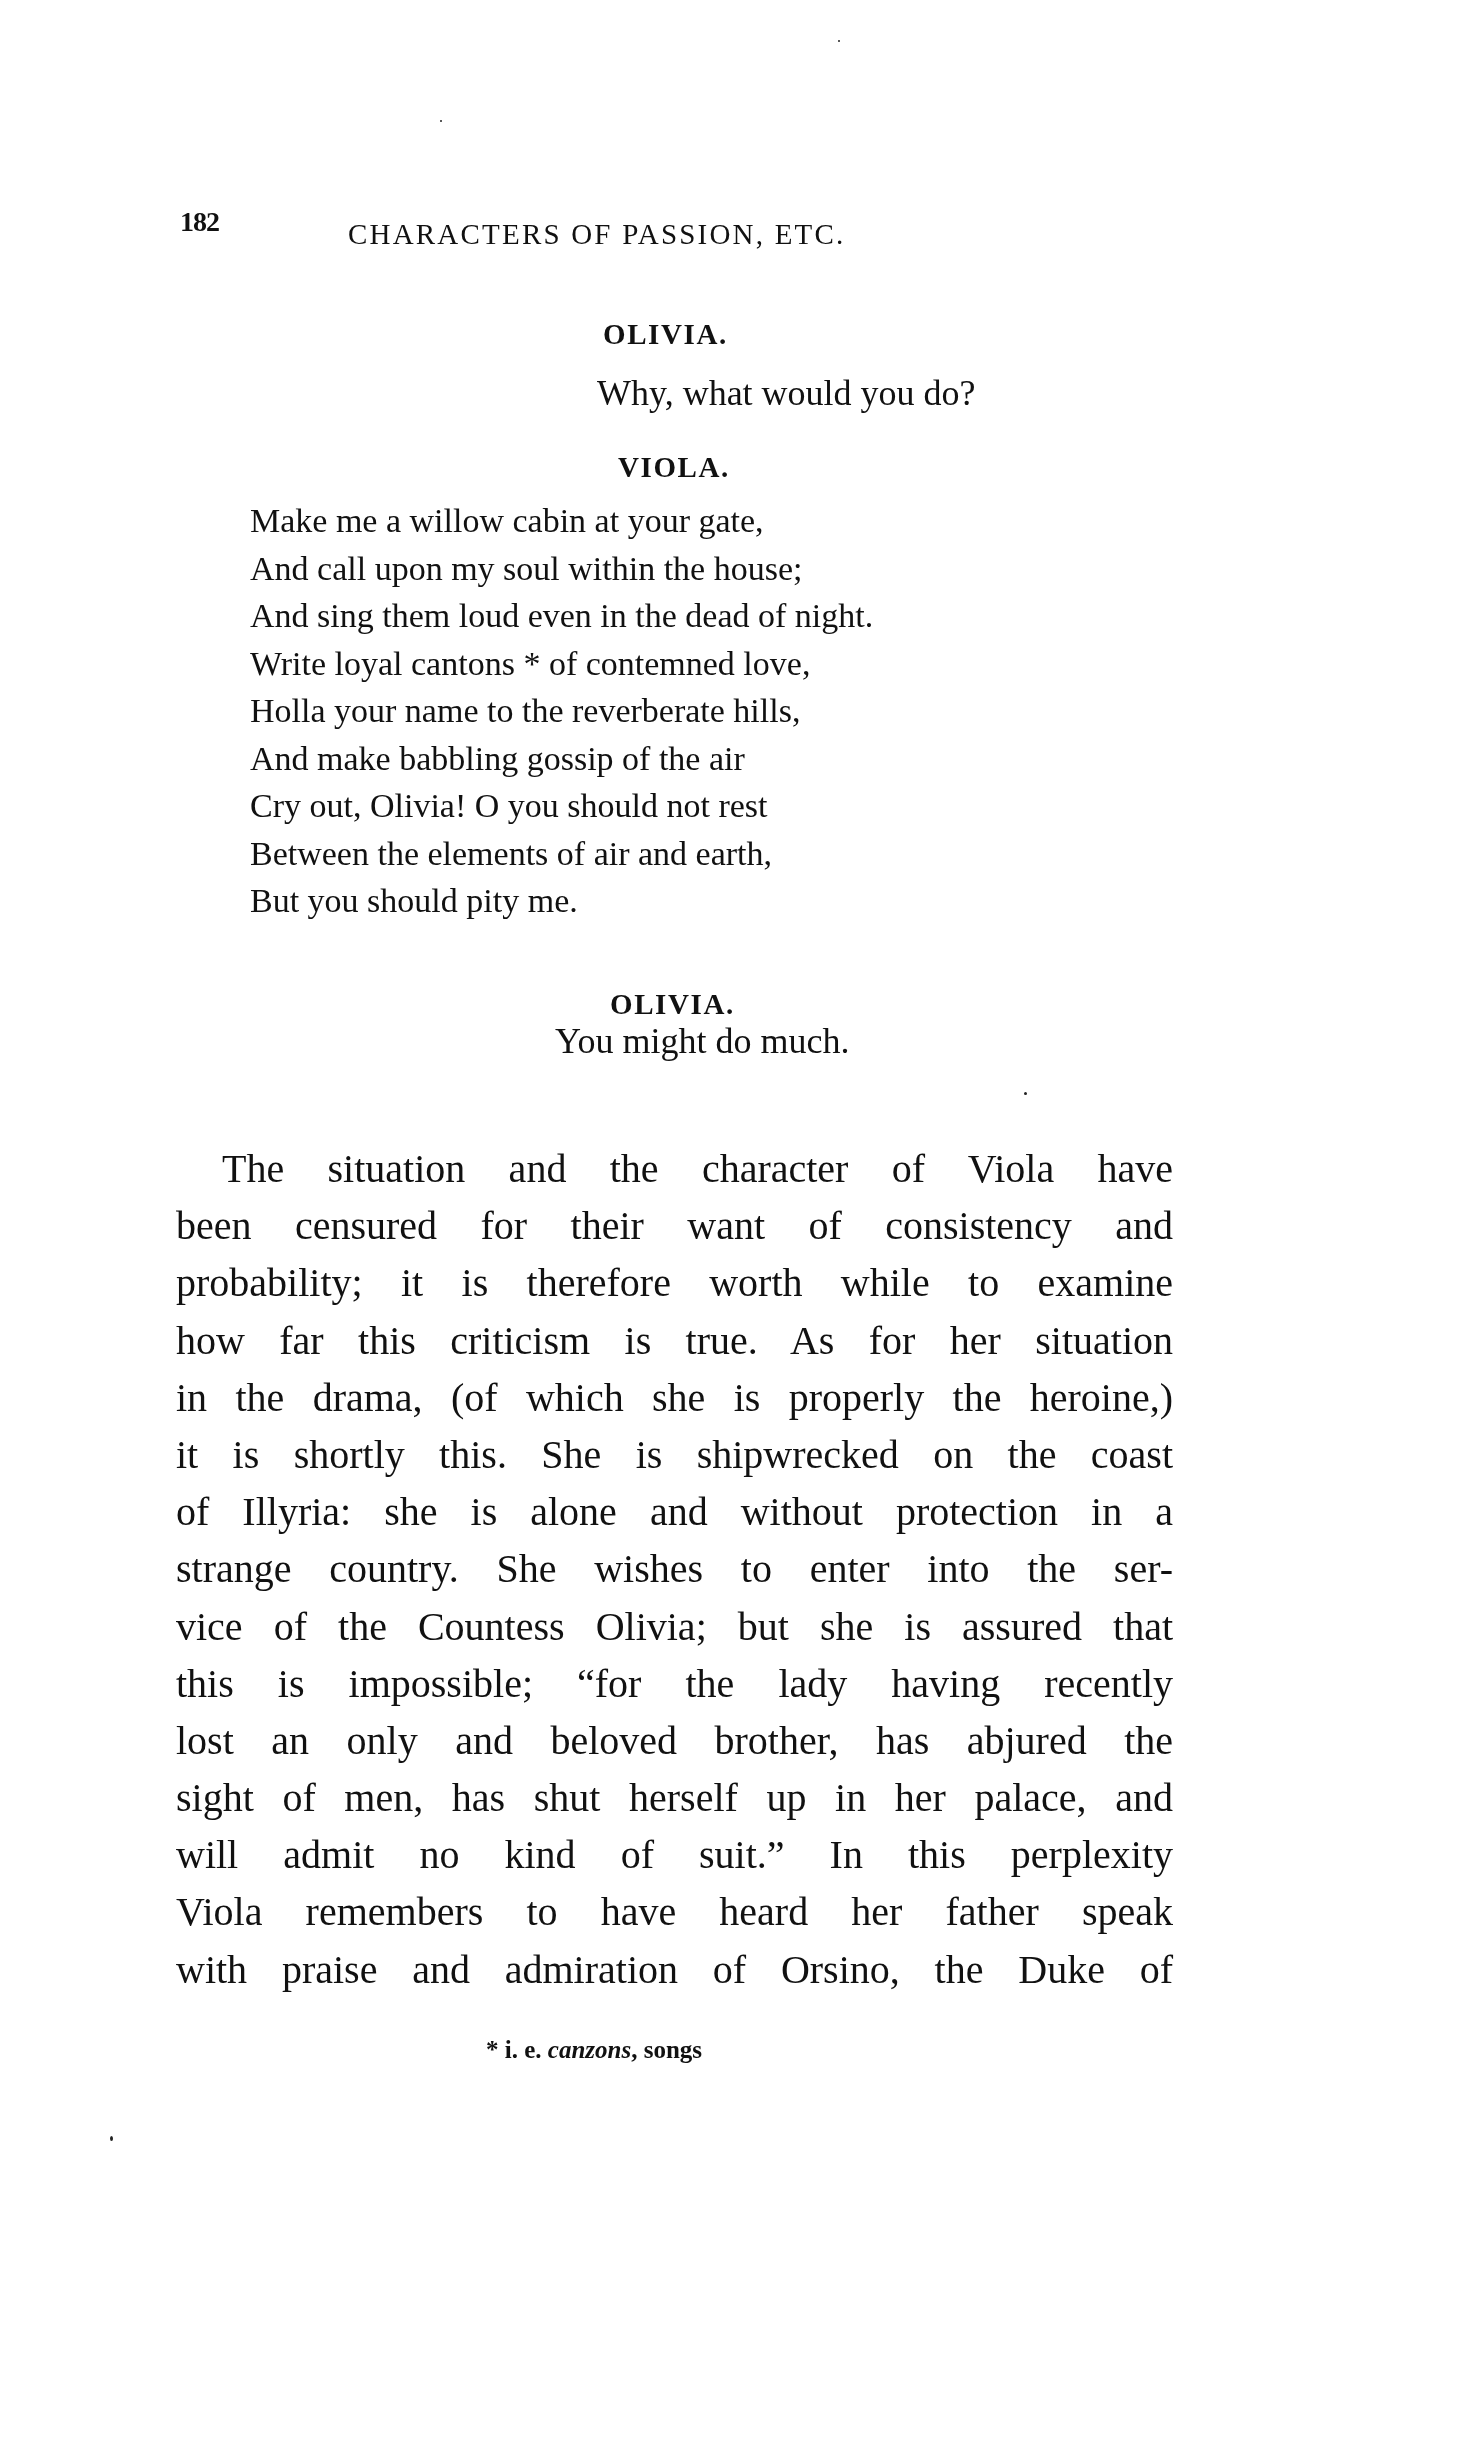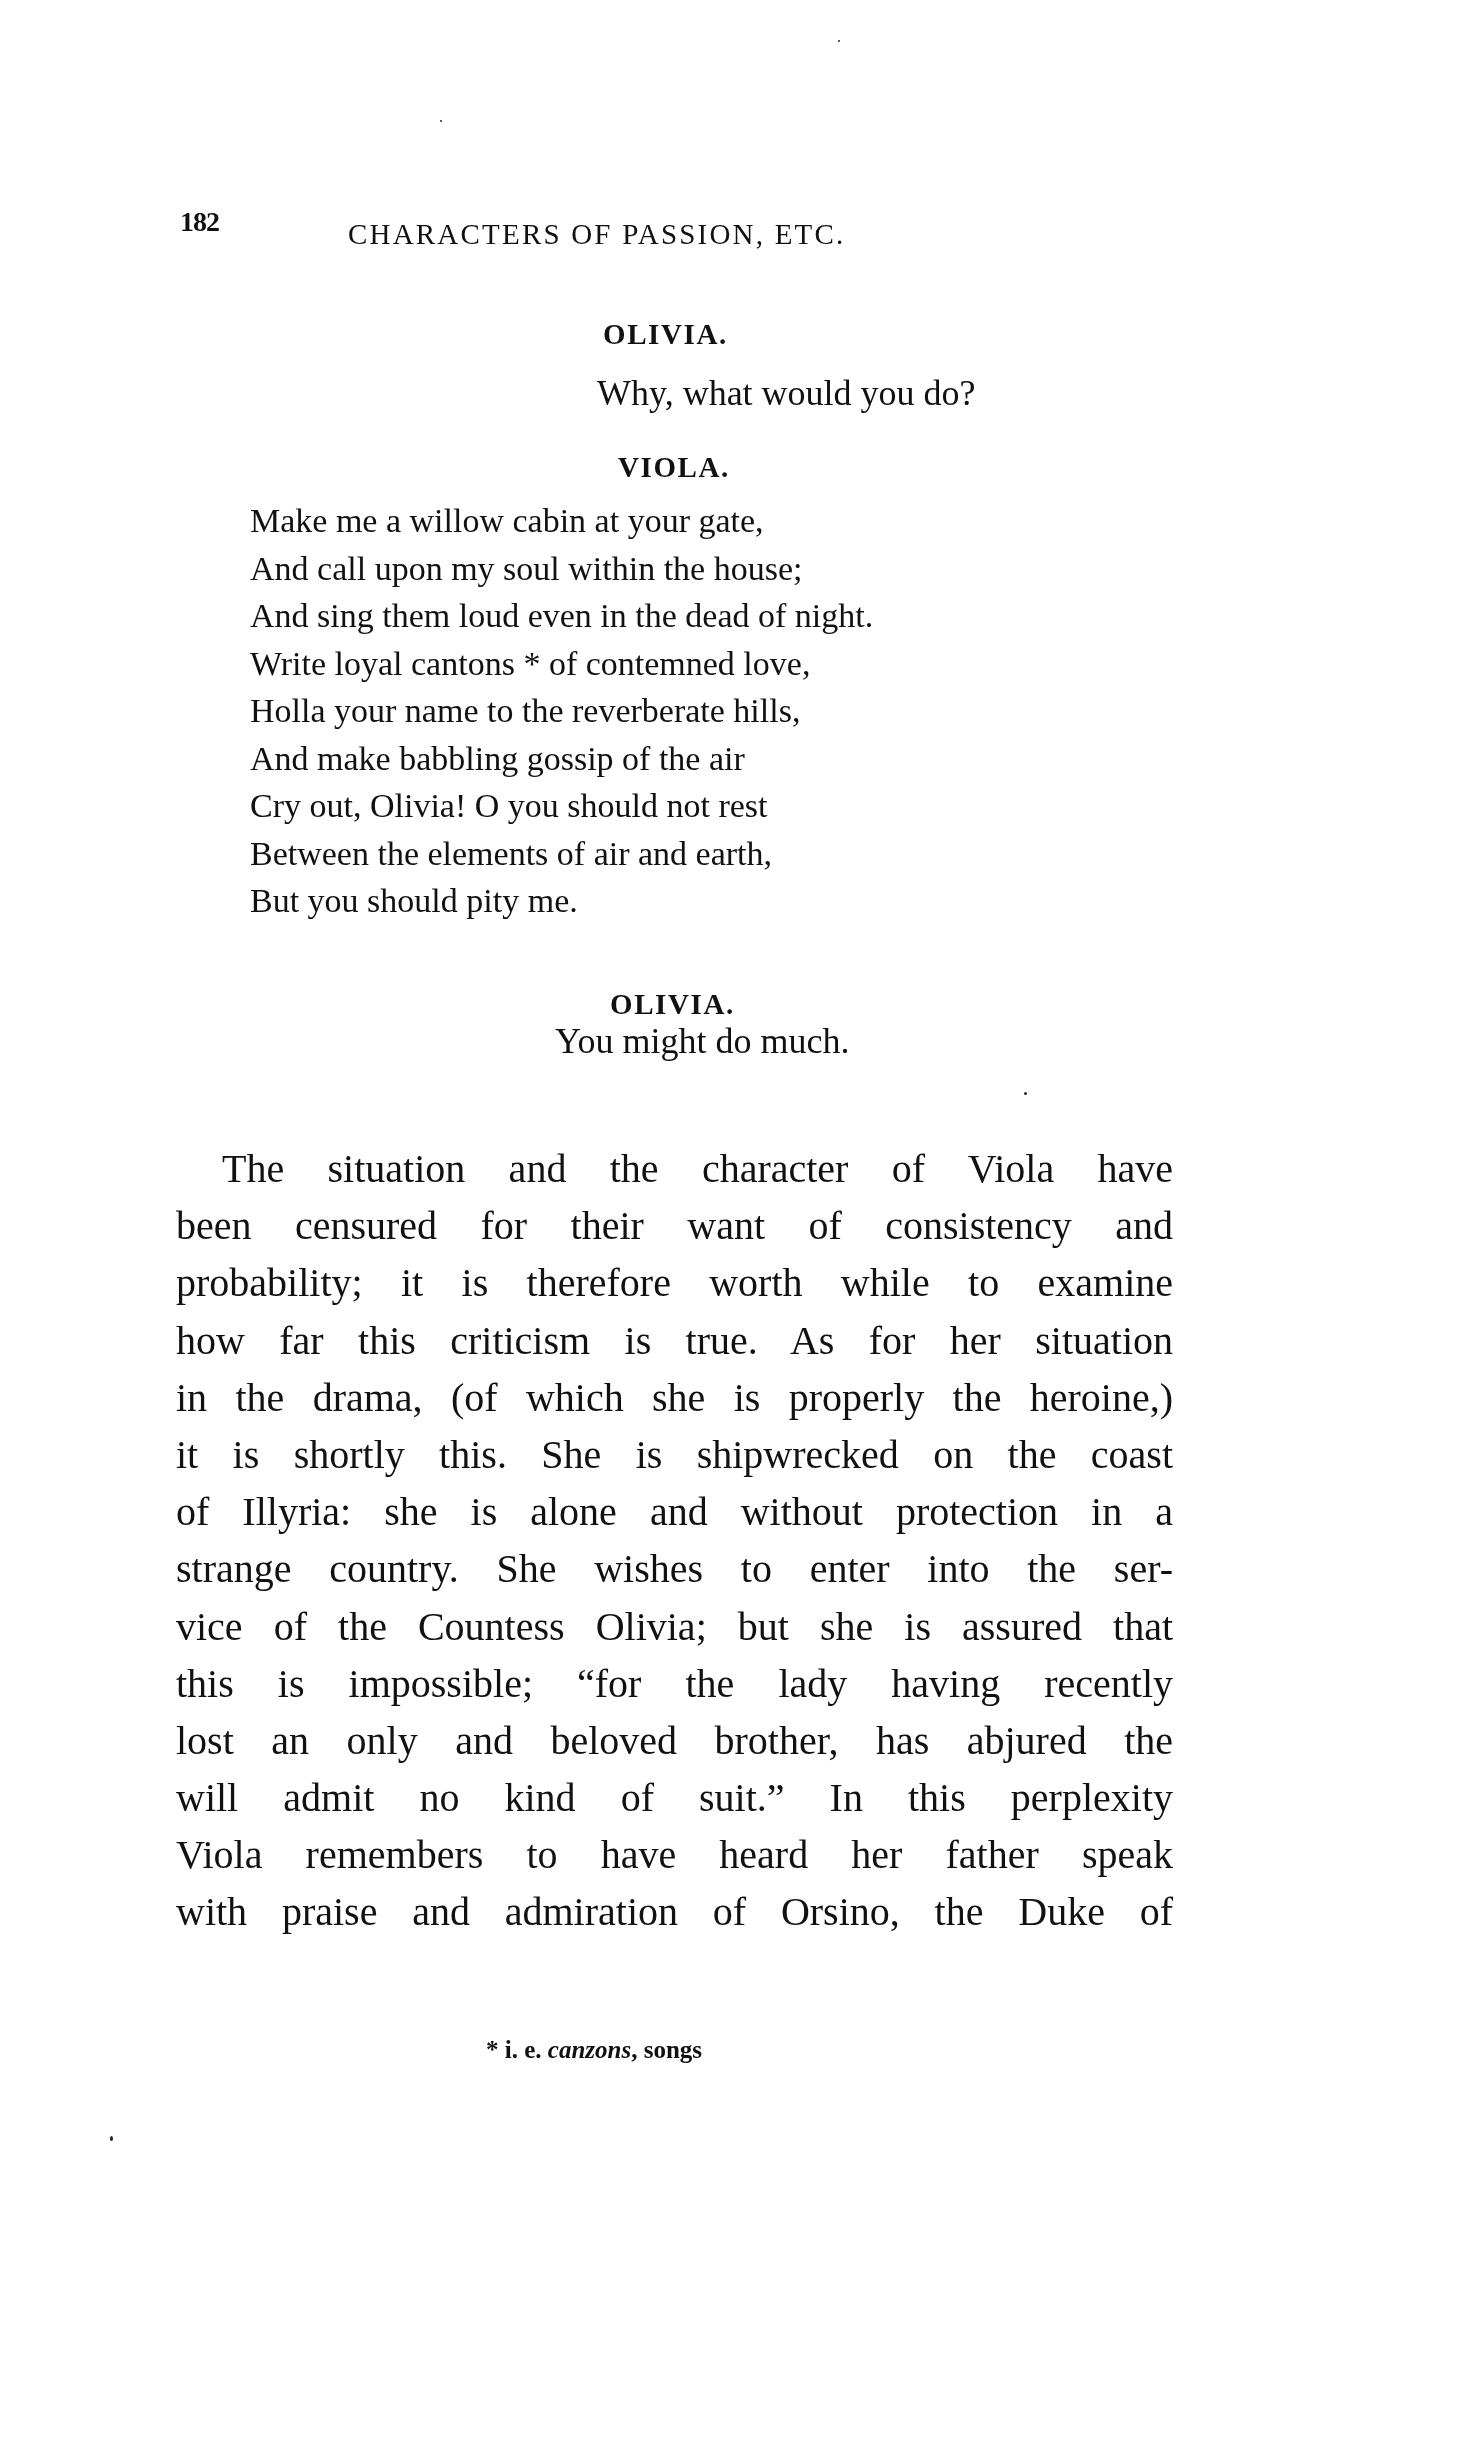--- a/index.html
+++ b/index.html
@@ -52,20 +52,21 @@
   <span class="prose-line">been censured for their want of consistency and</span>
   <span class="prose-line">probability; it is therefore worth while to examine</span>
   <span class="prose-line">how far this criticism is true.  As for her situation</span>
   <span class="prose-line">in the drama, (of which she is properly the heroine,)</span>
   <span class="prose-line">it is shortly this.  She is shipwrecked on the coast</span>
   <span class="prose-line">of Illyria: she is alone and without protection in a</span>
   <span class="prose-line">strange country.  She wishes to enter into the ser-</span>
   <span class="prose-line">vice of the Countess Olivia; but she is assured that</span>
   <span class="prose-line">this is impossible; “for the lady having recently</span>
   <span class="prose-line">lost an only and beloved brother, has abjured the</span>
+  <span class="prose-line">sight of men, has shut herself up in her palace, and</span>
   <span class="prose-line">will admit no kind of suit.”  In this perplexity</span>
   <span class="prose-line">Viola remembers to have heard her father speak</span>
   <span class="prose-line">with praise and admiration of Orsino, the Duke of</span>
 </div>
 
 <div class="abs footnote">
   <span>*</span>
   <span>i. e.</span>
   <em>canzons</em><span>, songs</span>
 </div>

